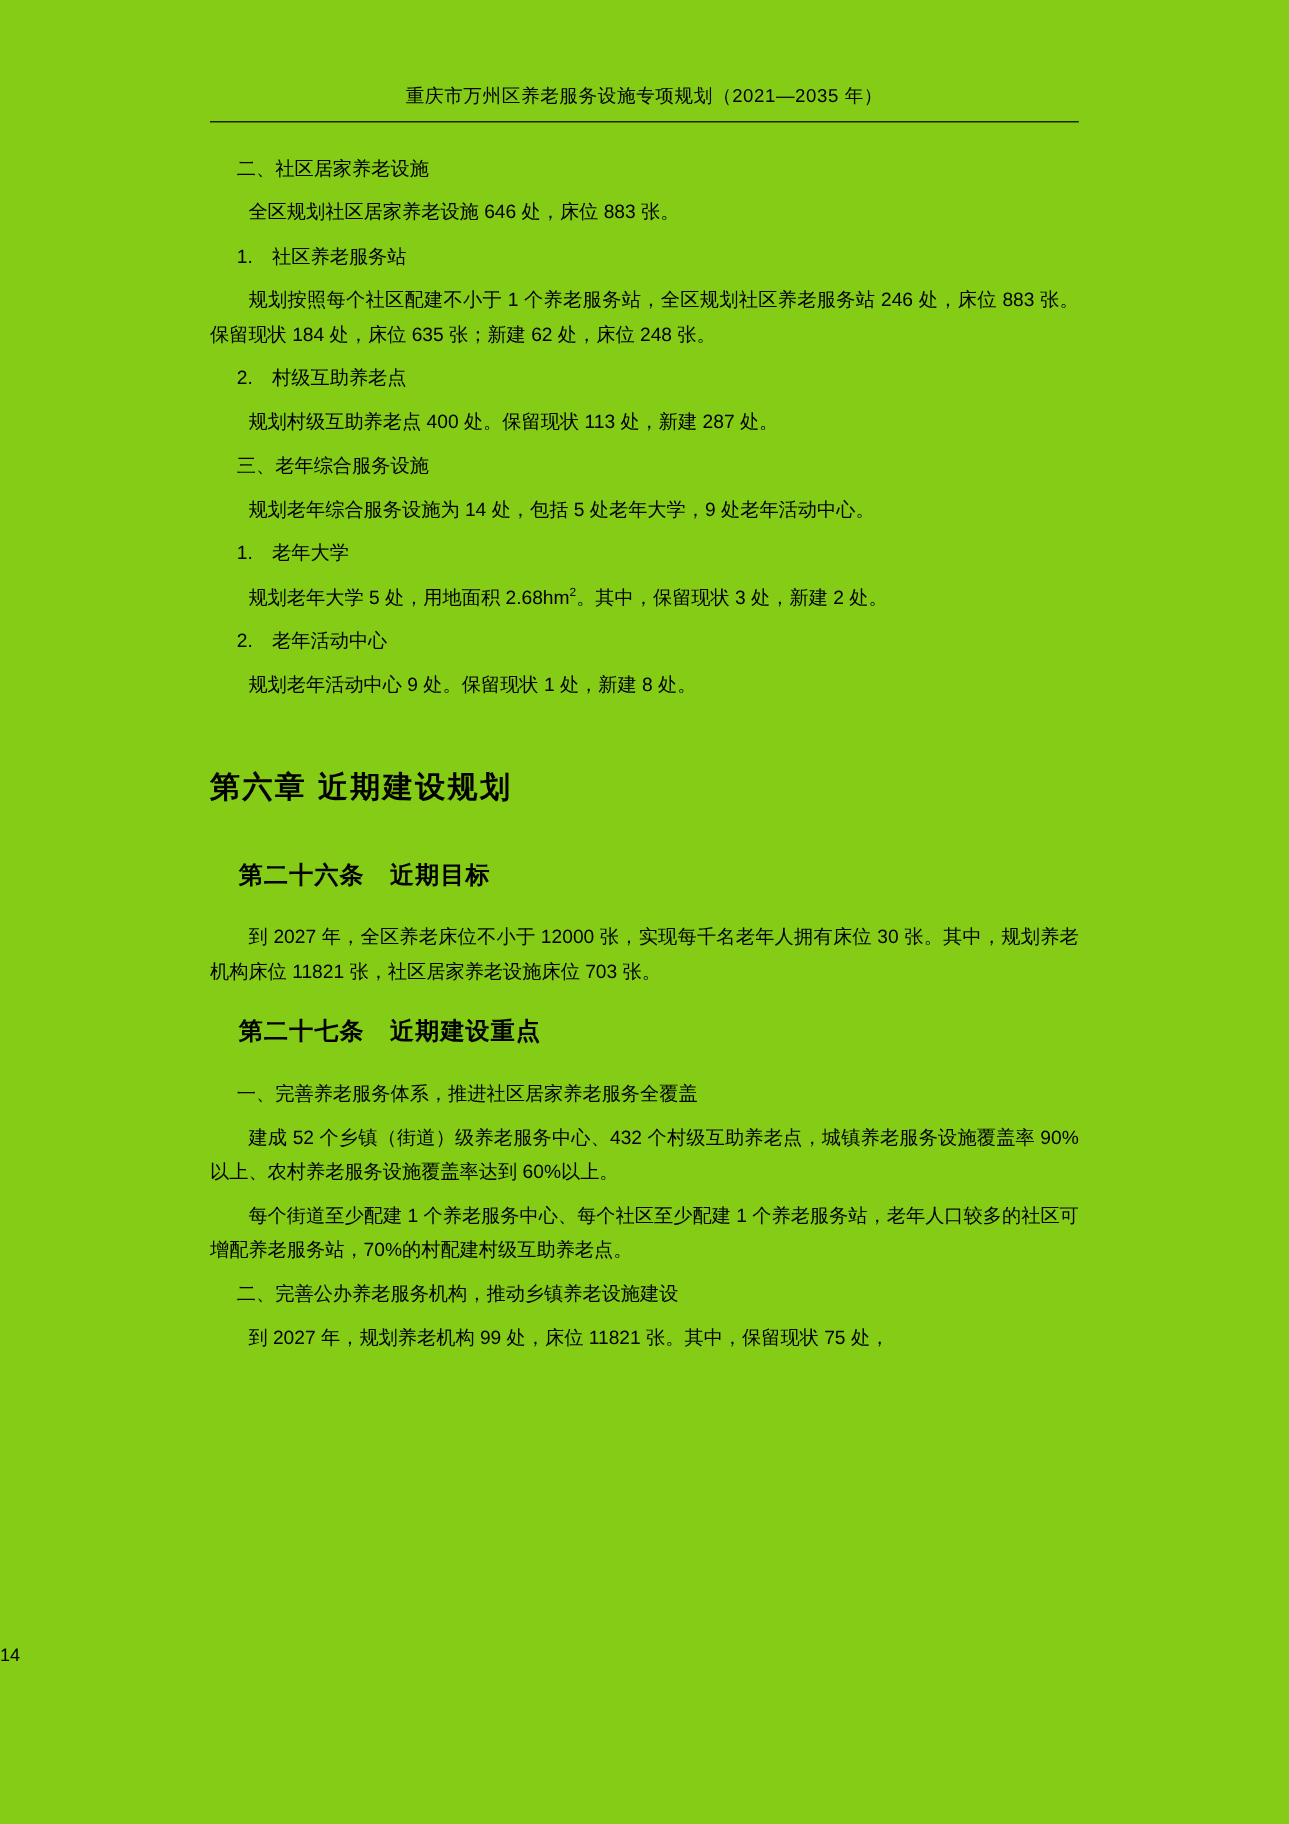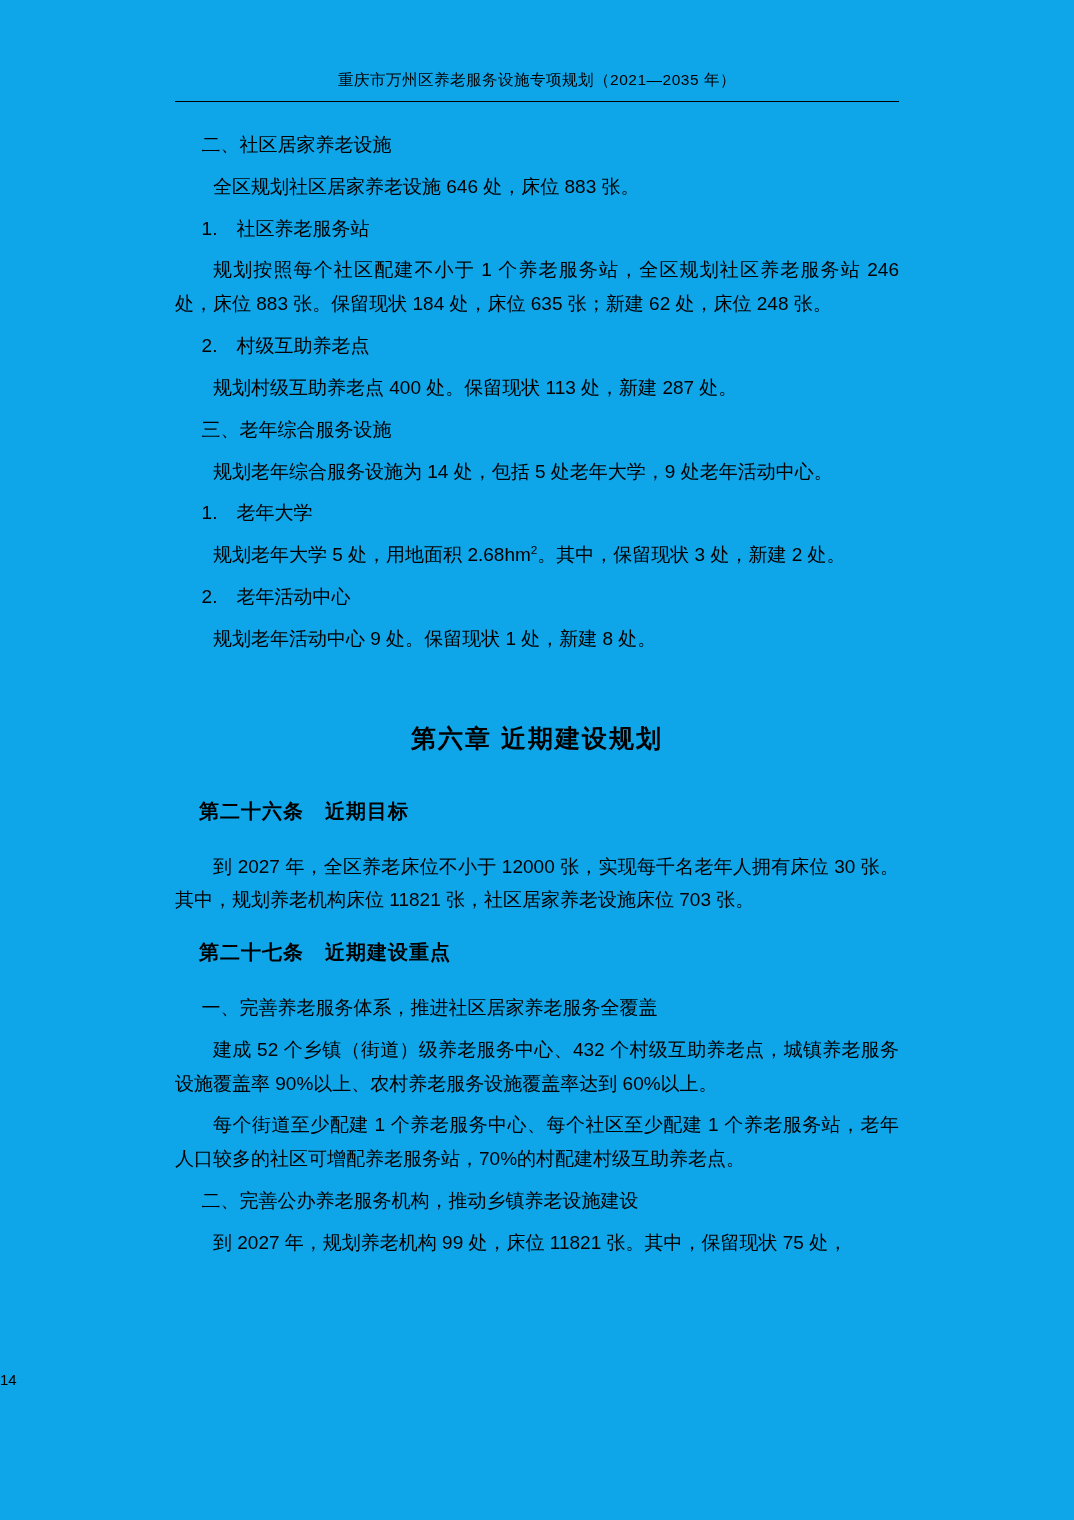--- a/index.html
+++ b/index.html
@@ -9,21 +9,21 @@
   }
   body {
     font-family: "Liberation Sans", "DejaVu Sans", sans-serif;
     color: #000000;
   }
   .page {
     position: relative;
     width: 1074px;
     height: 1520px;
     margin: 0 auto;
-    background: #0ea5e9;
+    background: #84cc16;
     box-sizing: border-box;
   }
   .header {
     position: absolute;
     top: 70px;
     left: 175px;
     width: 724px;
     text-align: center;
     font-size: 15.5px;
     letter-spacing: 0.5px;
@@ -38,41 +38,40 @@
     border-top: 1.2px solid #000;
   }
   .content {
     position: absolute;
     top: 128px;
     left: 175px;
     width: 724px;
   }
   p {
     margin: 0 0 0 0;
-    font-size: 19px;
+    font-size: 16px;
     line-height: 1.78;
     text-align: justify;
     text-justify: inter-ideograph;
   }
   .indent {
     text-indent: 2em;
   }
   .indent-1 {
     text-indent: 1.4em;
   }
   .u {
     text-underline-offset: 3px;
     text-decoration-thickness: 1px;
   }
   .chapter-title {
-    text-align: center;
     font-size: 25px;
     font-weight: bold;
     letter-spacing: 2px;
-    margin-top: 60px;
+    margin-top: 48px;
     margin-bottom: 34px;
   }
   .section-title {
     font-size: 20px;
     font-weight: bold;
     text-indent: 1.2em;
     margin-top: 18px;
     margin-bottom: 12px;
     letter-spacing: 1px;
   }

